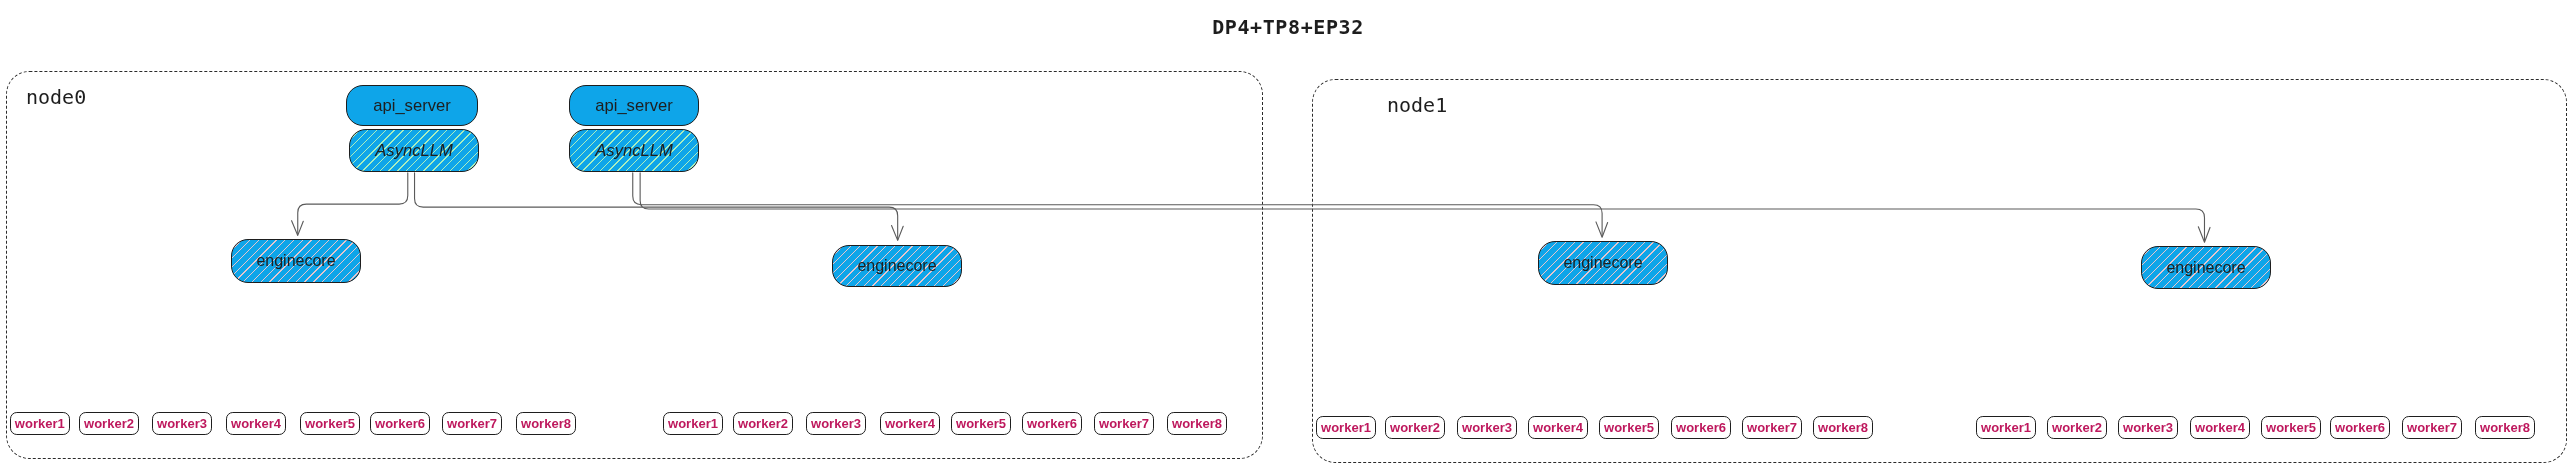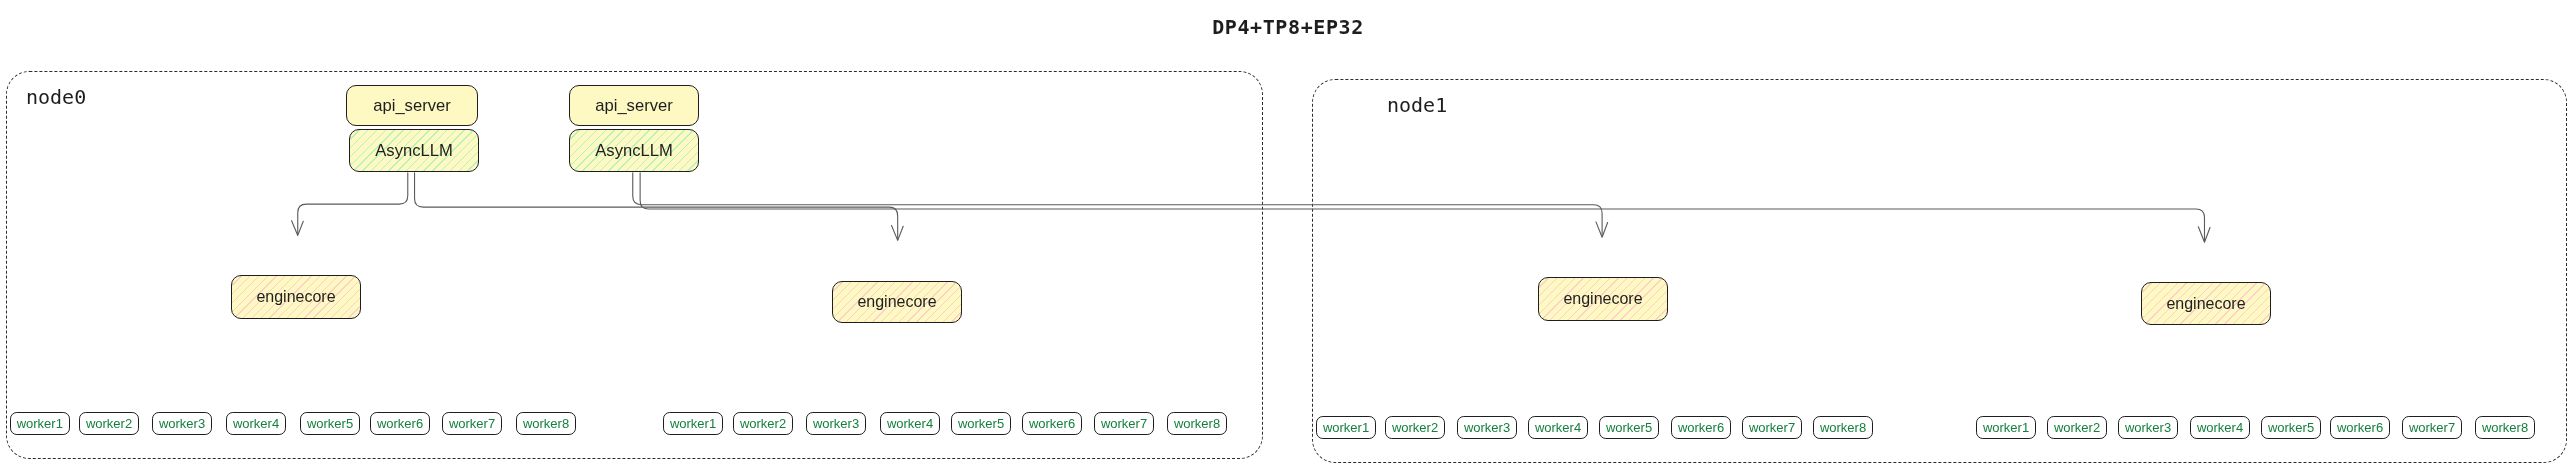--- a/index.html
+++ b/index.html
@@ -26,46 +26,46 @@
   }
   .node-label{
     position:absolute;
     font-family:"DejaVu Sans Mono", monospace;
     font-size:20px;font-weight:500;color:#1e1e1e;
     white-space:nowrap;
   }
   .box{
     position:absolute;
     display:flex;align-items:center;justify-content:center;
-    background:#fef9c3;
+    background:#0ea5e9;
     border:1.6px solid #1e1e1e;
-    border-radius:10px;
+    border-radius:17px;
     font-size:16.6px;font-weight:500;color:#1e1e1e;
     box-sizing:border-box;
     white-space:nowrap;
   }
   .hatch-green{
     background-image:repeating-linear-gradient(135deg,
       rgba(178,242,187,0.95) 0px, rgba(178,242,187,0.95) 1px,
       transparent 1px, transparent 6.2px);
+    font-style:italic;
   }
   .hatch-red{
     background-image:repeating-linear-gradient(135deg,
       rgba(255,201,201,0.9) 0px, rgba(255,201,201,0.9) 0.9px,
       transparent 0.9px, transparent 6.2px);
-    margin-top:36px;
   }
   .worker{
     position:absolute;
     width:60px;height:23.4px;
     display:flex;align-items:center;justify-content:center;
     background:#ffffff;
     border:1.4px solid #1e1e1e;
     border-radius:6.8px;
-    font-size:13px;font-weight:400;color:#15803d;
+    font-size:13px;font-weight:700;color:#be185d;
     box-sizing:border-box;
     white-space:nowrap;
   }
   #edges{
     position:absolute;left:0;top:0;width:2576px;height:469px;
     pointer-events:none;
   }
 </style>
 </head>
 <body>

